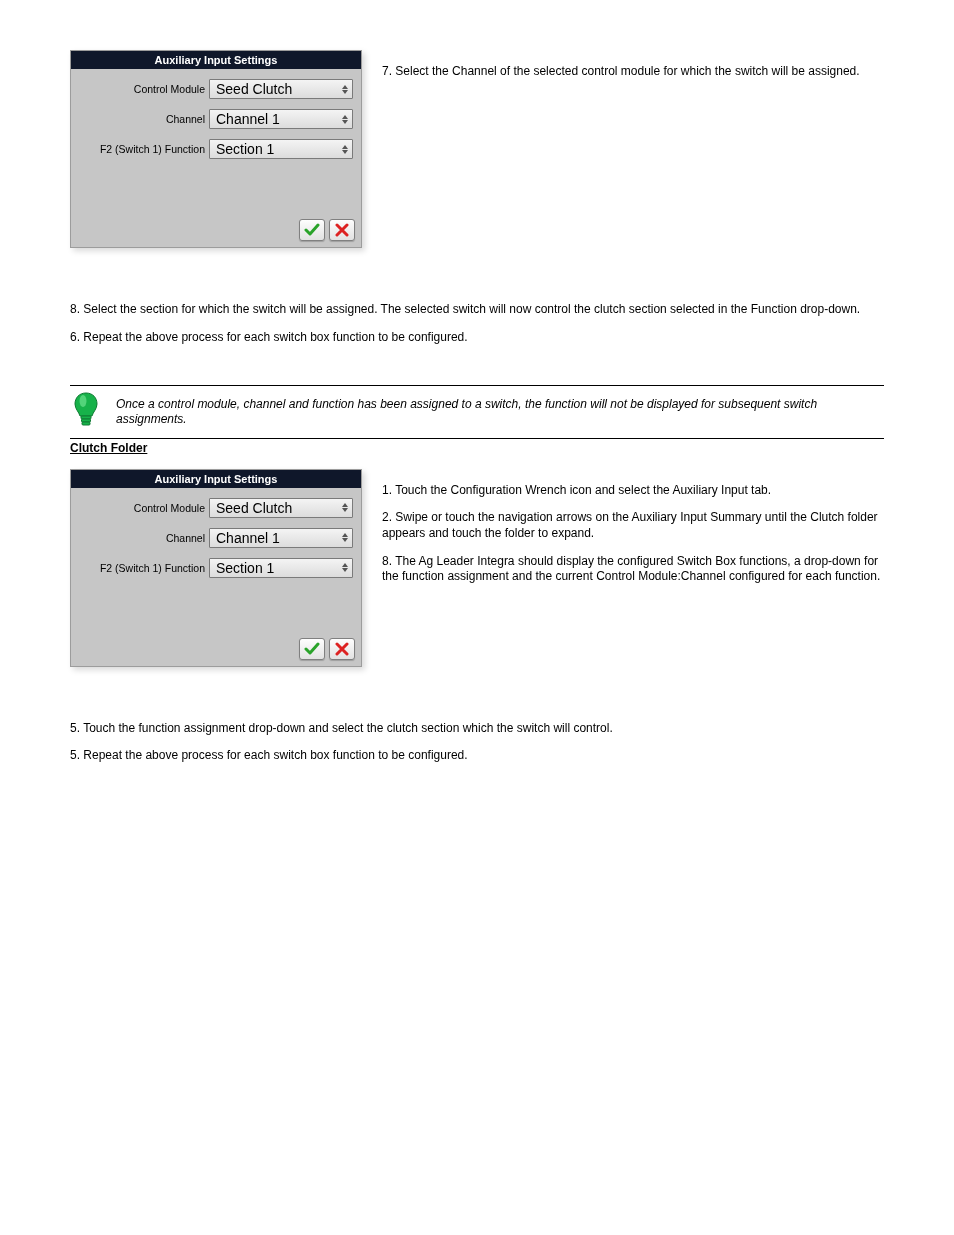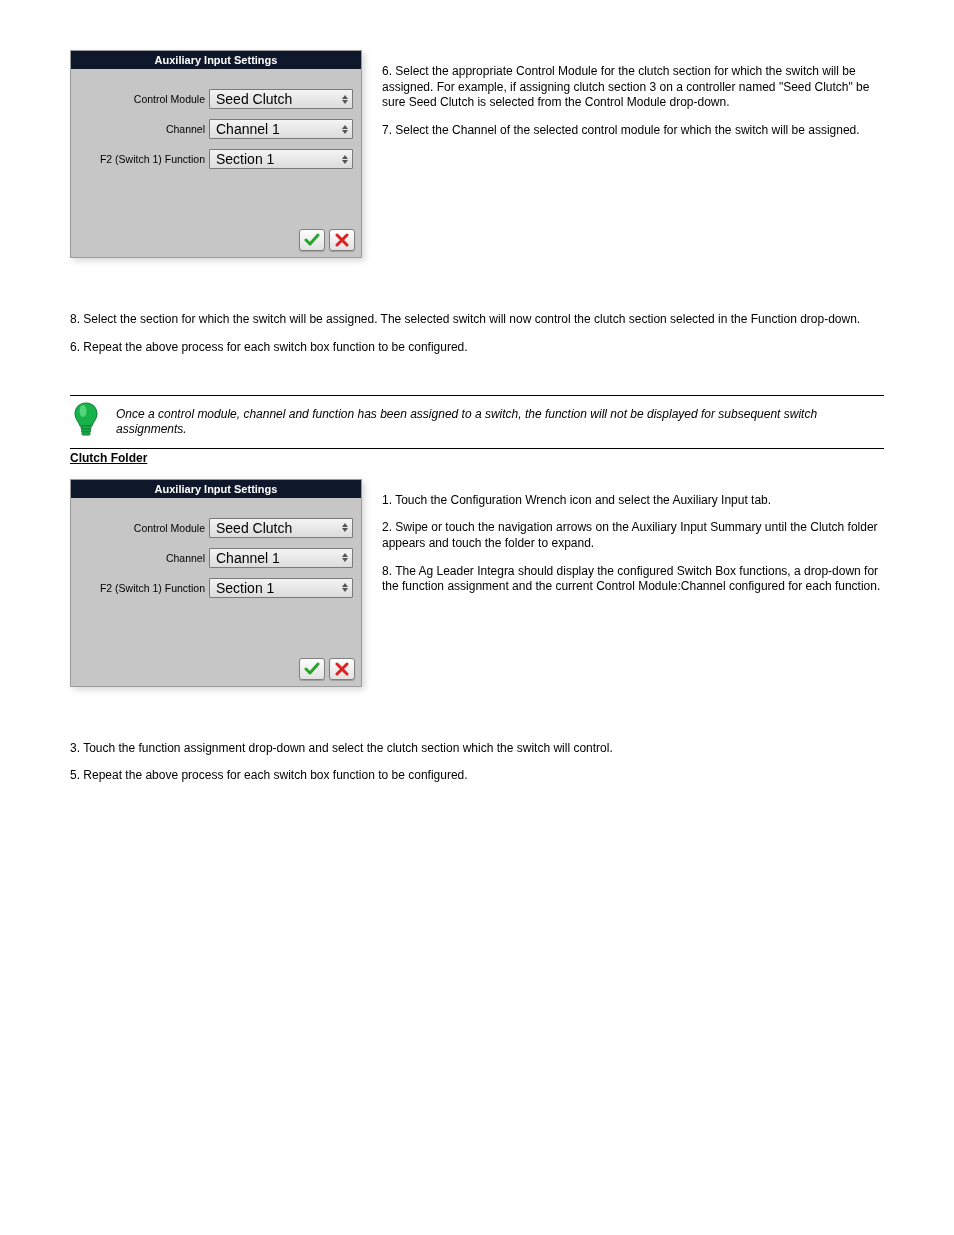--- a/index.html
+++ b/index.html
@@ -30,21 +30,21 @@
   }
   .dialog-title {
     background: #0f172a;
     color: #ffffff;
     font-weight: bold;
     font-size: 11px;
     text-align: center;
     padding: 3px 0;
   }
   .dialog-body {
-    padding: 20px 8px 8px 8px;
+    padding: 10px 8px 8px 8px;
   }
   .form-row {
     display: flex;
     align-items: center;
     margin-bottom: 10px;
   }
   .form-label {
     flex: 0 0 130px;
     text-align: right;
     font-size: 10.5px;
@@ -175,21 +175,20 @@
         </div>
         <div class="btn">
           <svg width="14" height="14" viewBox="0 0 14 14">
             <path d="M2 2 L12 12 M12 2 L2 12" stroke="#d22" stroke-width="3" stroke-linecap="round"></path>
           </svg>
         </div>
       </div>
     </div>
 
     <div class="paragraph">
-      <p>6. Select the appropriate Control Module for the clutch section for which the switch will be assigned. For example, if assigning clutch section 3 on a controller named "Seed Clutch" be sure Seed Clutch is selected from the Control Module drop-down.</p>
       <p>7. Select the Channel of the selected control module for which the switch will be assigned.</p>
     </div>
   </div>
 
   <div class="paragraph block">
     <p>8. Select the section for which the switch will be assigned. The selected switch will now control the clutch section selected in the Function drop-down.</p>
     <p>6. Repeat the above process for each switch box function to be configured.</p>
   </div>
 
   <hr class="hrule">
@@ -260,17 +259,17 @@
     </div>
 
     <div class="paragraph">
       <p>1. Touch the Configuration Wrench icon and select the Auxiliary Input tab.</p>
       <p>2. Swipe or touch the navigation arrows on the Auxiliary Input Summary until the Clutch folder appears and touch the folder to expand.</p>
       <p>8. The Ag Leader Integra should display the configured Switch Box functions, a drop-down for the function assignment and the current Control Module:Channel configured for each function.</p>
     </div>
   </div>
 
   <div class="paragraph block">
-    <p>3. Touch the function assignment drop-down and select the clutch section which the switch will control.</p>
+    <p>5. Touch the function assignment drop-down and select the clutch section which the switch will control.</p>
     <p>5. Repeat the above process for each switch box function to be configured.</p>
   </div>
 
 </div>
 
 </body></html>

